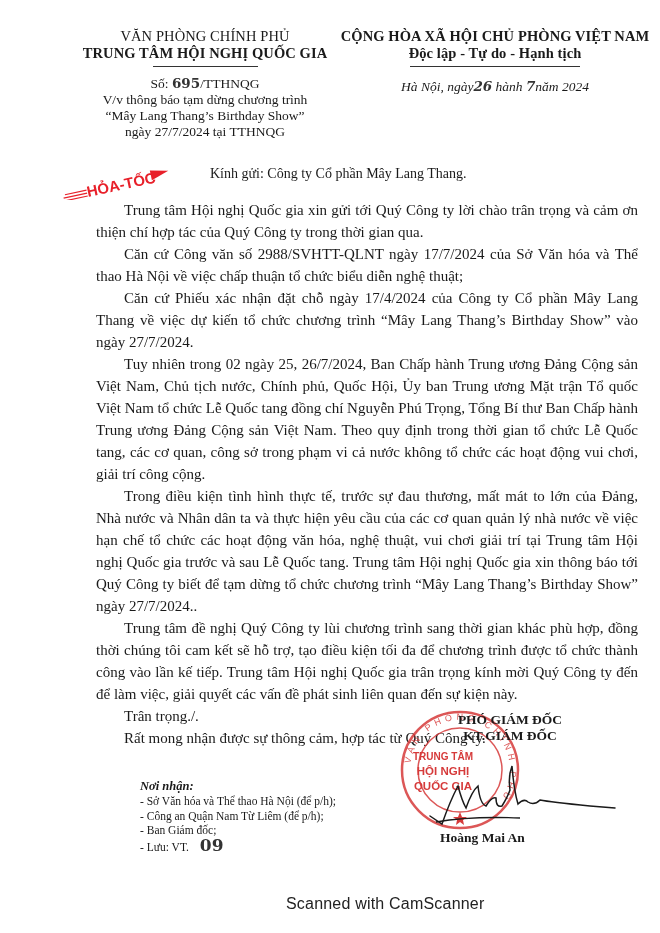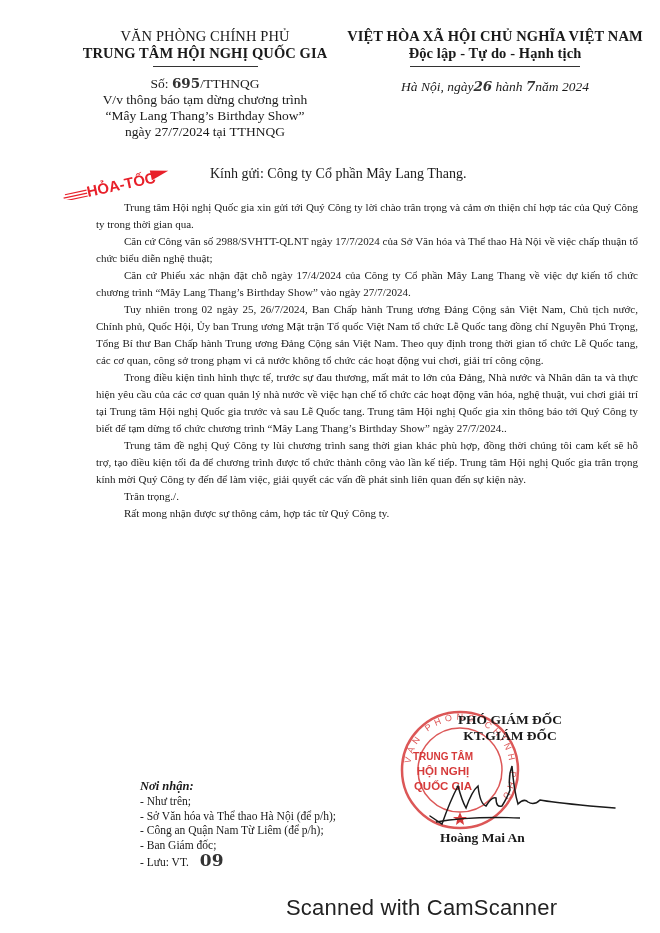--- a/index.html
+++ b/index.html
@@ -9,49 +9,49 @@
     .center { text-align: center; }
     .hdr-left { left: 60px; top: 28px; width: 290px; }
     .hdr-right { left: 335px; top: 28px; width: 320px; }
     .l1 { font-size: 14.5px; line-height: 17px; letter-spacing: 0.1px; }
     .bold { font-weight: bold; }
     .rule { height: 1px; background: #333; margin: 4px auto 0; }
     .meta { font-size: 13.5px; line-height: 16px; }
     .italic { font-style: italic; }
     .hand { font-family: "DejaVu Serif", serif; font-weight: bold; color: #333; }
     .recipient { left: 210px; top: 166px; font-size: 14px; }
-    .body-text { left: 96px; top: 199px; width: 542px; font-size: 11px; line-height: 17px; text-align: justify; }
+    .body-text { left: 96px; top: 199px; width: 542px; font-size: 15px; line-height: 22px; text-align: justify; }
     .body-text p { margin: 0; text-indent: 28px; }
     .hoatoc { left: 55px; top: 160px; width: 120px; height: 40px; }
     .nn { left: 96px; top: 779px; font-size: 11.5px; line-height: 14.8px; margin-left: 44px; }
     .nn .t { font-weight: bold; font-style: italic; font-size: 12.5px; }
     .sign { left: 400px; top: 712px; width: 220px; }
     .sign .t1 { font-size: 13.5px; font-weight: bold; line-height: 16px; text-align: center; }
     .stamp { left: 398px; top: 708px; width: 124px; height: 124px; }
     .signer { left: 440px; top: 830px; font-size: 13.5px; font-weight: bold; }
-    .footer { left: 286px; top: 895px; font-family: "Liberation Sans", "DejaVu Sans", sans-serif; font-size: 22px; color: #222; letter-spacing: 0.2px; }
+    .footer { left: 286px; top: 895px; font-family: "Liberation Sans", "DejaVu Sans", sans-serif; font-size: 16px; color: #222; letter-spacing: 0.2px; }
   </style>
 </head>
 <body>
 
 <div class="abs hdr-left center">
   <div class="l1">VĂN PHÒNG CHÍNH PHỦ</div>
   <div class="l1 bold">TRUNG TÂM HỘI NGHỊ QUỐC GIA</div>
   <div class="rule" style="width:105px"></div>
   <div class="meta" style="margin-top:8px">
     <span>Số:</span>
     <span class="hand">695</span><span>/TTHNQG</span>
   </div>
   <div class="meta">V/v thông báo tạm dừng chương trình</div>
   <div class="meta">“Mây Lang Thang’s Birthday Show”</div>
   <div class="meta">ngày 27/7/2024 tại TTHNQG</div>
 </div>
 
 <div class="abs hdr-right center">
-  <div class="l1 bold">VIỆT HÒA XÃ HỘI CHỦ NGHĨA VIỆT NAM</div>
+  <div class="l1 bold">CỘNG HÒA XÃ HỘI CHỦ PHÒNG VIỆT NAM</div>
   <div class="l1 bold">Độc lập - Tự do - Hạnh tịch</div>
   <div class="rule" style="width:170px"></div>
   <div class="meta italic" style="margin-top:11px">
     <span>Hà Nội, ngày</span><span class="hand">26</span>
     <span>hành</span>
     <span class="hand">7</span><span>năm 2024</span>
   </div>
 </div>
 
 <div class="abs hoatoc">
@@ -74,21 +74,20 @@
   <p>Căn cứ Phiếu xác nhận đặt chỗ ngày 17/4/2024 của Công ty Cổ phần Mây Lang Thang về việc dự kiến tổ chức chương trình “Mây Lang Thang’s Birthday Show” vào ngày 27/7/2024.</p>
   <p>Tuy nhiên trong 02 ngày 25, 26/7/2024, Ban Chấp hành Trung ương Đảng Cộng sản Việt Nam, Chủ tịch nước, Chính phủ, Quốc Hội, Ủy ban Trung ương Mặt trận Tổ quốc Việt Nam tổ chức Lễ Quốc tang đồng chí Nguyễn Phú Trọng, Tổng Bí thư Ban Chấp hành Trung ương Đảng Cộng sản Việt Nam. Theo quy định trong thời gian tổ chức Lễ Quốc tang, các cơ quan, công sở trong phạm vi cả nước không tổ chức các hoạt động vui chơi, giải trí công cộng.</p>
   <p>Trong điều kiện tình hình thực tế, trước sự đau thương, mất mát to lớn của Đảng, Nhà nước và Nhân dân ta và thực hiện yêu cầu của các cơ quan quản lý nhà nước về việc hạn chế tổ chức các hoạt động văn hóa, nghệ thuật, vui chơi giải trí tại Trung tâm Hội nghị Quốc gia trước và sau Lễ Quốc tang. Trung tâm Hội nghị Quốc gia xin thông báo tới Quý Công ty biết để tạm dừng tổ chức chương trình “Mây Lang Thang’s Birthday Show” ngày 27/7/2024..</p>
   <p>Trung tâm đề nghị Quý Công ty lùi chương trình sang thời gian khác phù hợp, đồng thời chúng tôi cam kết sẽ hỗ trợ, tạo điều kiện tối đa để chương trình được tổ chức thành công vào lần kế tiếp. Trung tâm Hội nghị Quốc gia trân trọng kính mời Quý Công ty đến để làm việc, giải quyết các vấn đề phát sinh liên quan đến sự kiện này.</p>
   <p>Trân trọng./.</p>
   <p>Rất mong nhận được sự thông cảm, hợp tác từ Quý Công ty.</p>
 </div>
 
 <div class="abs nn">
   <div class="t">Nơi nhận:</div>
-  <div>- Như trên;</div>
   <div>- Sở Văn hóa và Thể thao Hà Nội (để p/h);</div>
   <div>- Công an Quận Nam Từ Liêm (để p/h);</div>
   <div>- Ban Giám đốc;</div>
   <div>
     <span>- Lưu: VT.</span>
     <span class="hand" style="font-size:17px;margin-left:8px">09</span>
   </div>
 </div>
 
 <div class="abs stamp">

